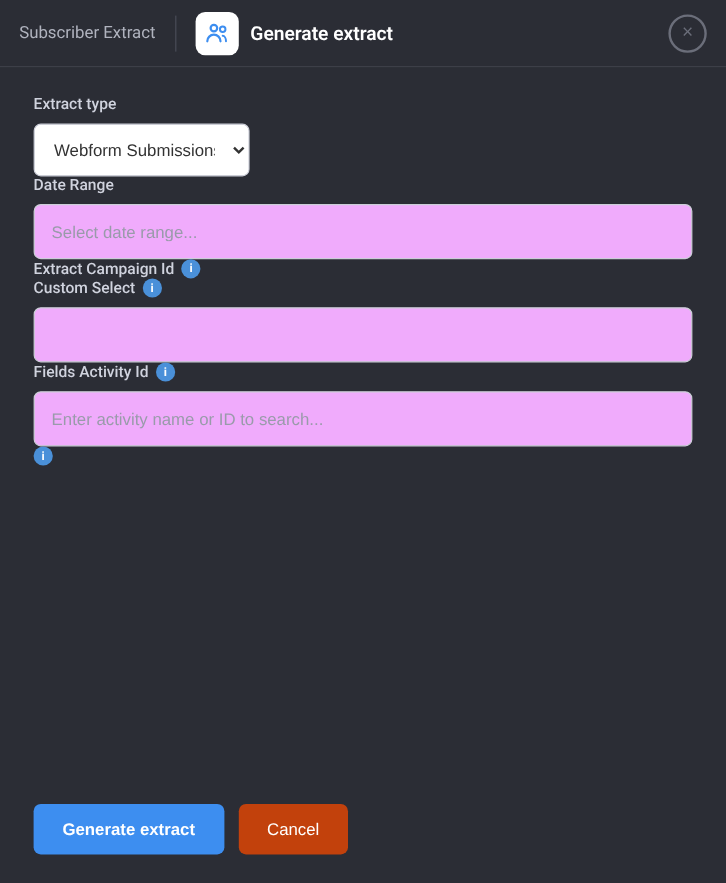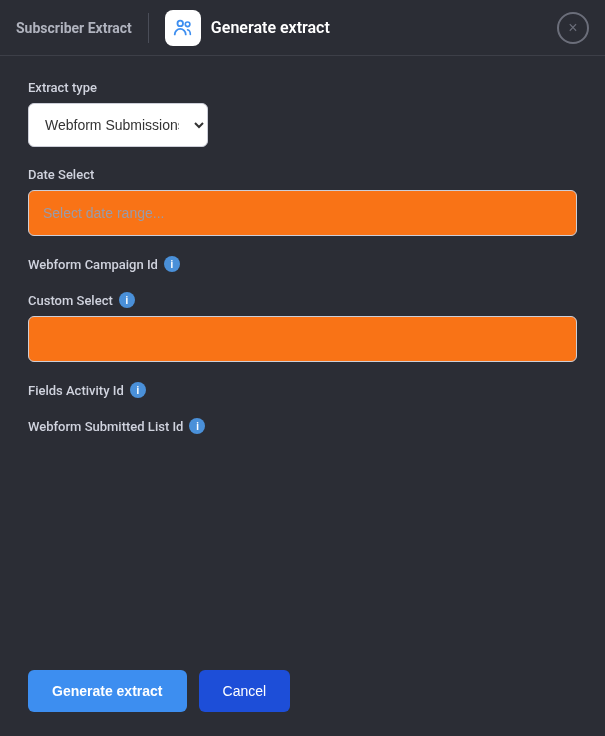--- a/index.html
+++ b/index.html
@@ -33,21 +33,21 @@
       padding: 0 16px;
       height: 56px;
       background: #2b2d35;
       border-bottom: 1px solid #3d3f48;
       flex-shrink: 0;
     }
 
     .header-title-text {
       font-size: 14px;
       color: #b0b3be;
-      font-weight: 700;
+      font-weight: 400;
     }
 
     .header-icon-wrapper {
       width: 36px;
       height: 36px;
       background: #ffffff;
       border-radius: 8px;
       display: flex;
       align-items: center;
       justify-content: center;
@@ -84,21 +84,20 @@
       margin: 0 16px;
     }
 
     
     .content {
       flex: 1;
       padding: 24px 28px;
       overflow-y: auto;
       display: flex;
       flex-direction: column;
-      gap: 20px;
     }
 
     .field-group {
       display: flex;
       flex-direction: column;
       gap: 8px;
     }
 
     .field-label {
       font-size: 13px;
@@ -120,21 +119,21 @@
       font-size: 10px;
       font-weight: 700;
       color: #ffffff;
       flex-shrink: 0;
       cursor: pointer;
     }
 
     .field-input {
       width: 100%;
       height: 46px;
-      background: #f97316;
+      background: #f0abfc;
       border: 1px solid #ccced8;
       border-radius: 6px;
       padding: 0 14px;
       font-size: 14px;
       color: #333;
       outline: none;
     }
 
     .field-input::placeholder {
       color: #999baa;
@@ -172,21 +171,21 @@
       border-radius: 6px;
       color: #ffffff;
       font-size: 14px;
       font-weight: 600;
       cursor: pointer;
     }
 
     .btn-secondary {
       height: 42px;
       padding: 0 24px;
-      background: #1d4ed8;
+      background: #c2410c;
       border: none;
       border-radius: 6px;
       color: #ffffff;
       font-size: 14px;
       font-weight: 500;
       cursor: pointer;
     }
 
     
     .users-icon svg {
@@ -223,49 +222,49 @@
     <div class="field-group">
       <label class="field-label">Extract type</label>
       <select class="field-select">
         <option>Webform Submissions Report</option>
         <option>Subscriber Report</option>
         <option>Activity Report</option>
       </select>
     </div>
 
     <div class="field-group">
-      <label class="field-label">Date Select</label>
+      <label class="field-label">Date Range</label>
       <input type="text" class="field-input" placeholder="Select date range..." style="">
     </div>
 
     <div class="field-group">
       <label class="field-label">
-        <span>Webform Campaign Id</span>
+        <span>Extract Campaign Id</span>
         <span class="info-icon">i</span>
       </label>
     </div>
 
     <div class="field-group">
       <label class="field-label">
         <span>Custom Select</span>
         <span class="info-icon">i</span>
       </label>
       <input type="text" class="field-input" placeholder="" style="">
     </div>
 
     <div class="field-group">
       <label class="field-label">
         <span>Fields Activity Id</span>
         <span class="info-icon">i</span>
       </label>
-    </div>
-
-    <div class="field-group">
-      <label class="field-label">
-        <span>Webform Submitted List Id</span>
+      <input type="text" class="field-input" placeholder="Enter activity name or ID to search..." style="">
+    </div>
+
+    <div class="field-group">
+      <label class="field-label">
         <span class="info-icon">i</span>
       </label>
     </div>
 
   </div>
 
   <div class="footer">
     <button class="btn-primary">Generate extract</button>
     <button class="btn-secondary">Cancel</button>
   </div>

